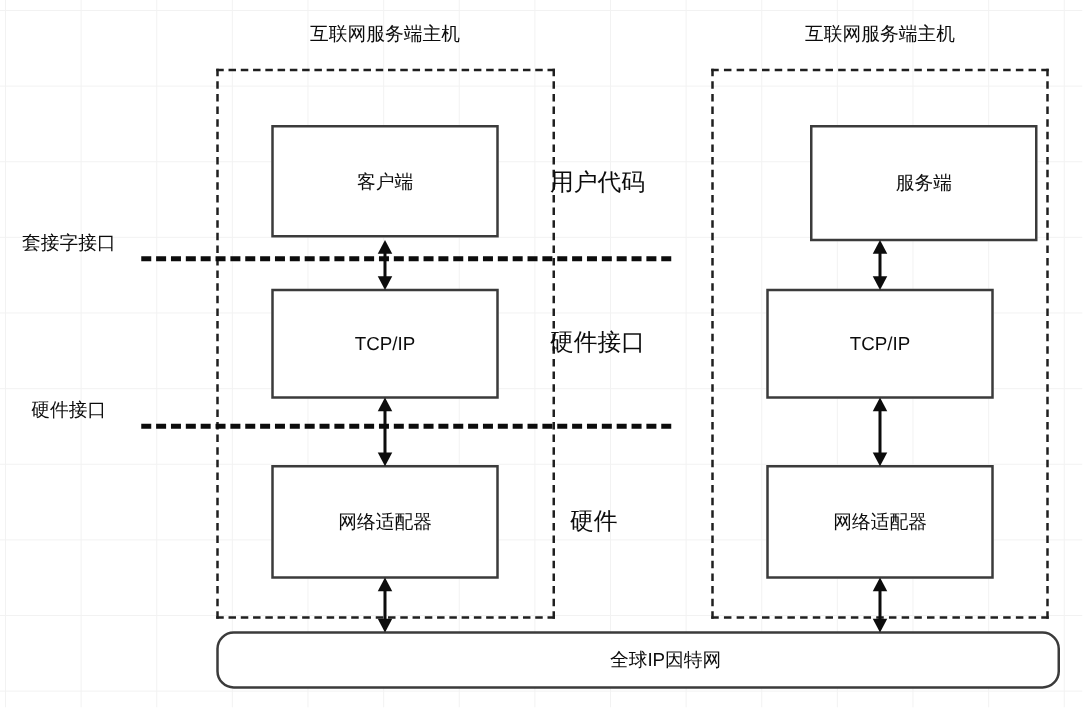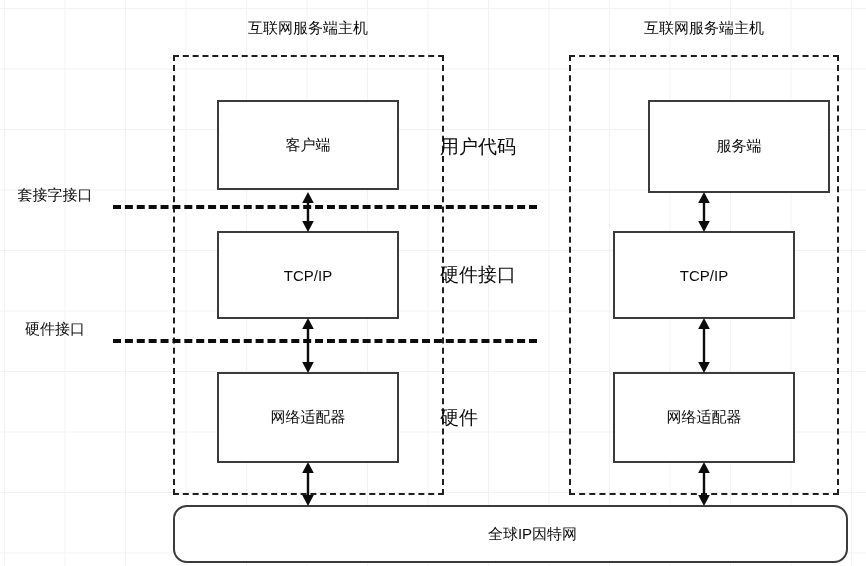--- a/index.html
+++ b/index.html
@@ -117,35 +117,35 @@
   <div class="layer-box" style="left:648px; top:100px; width:182px; height:93px;">服务端</div>
 
   <div class="layer-box" style="left:613px; top:231px; width:182px; height:88px;">TCP/IP</div>
 
   <div class="layer-box" style="left:613px; top:372px; width:182px; height:91px;">网络适配器</div>
 
   <div class="mid-label" style="left:440px; top:137px; width:120px;">用户代码</div>
 
   <div class="mid-label" style="left:440px; top:265px; width:120px;">硬件接口</div>
 
-  <div class="mid-label" style="left:440px; top:408px; width:120px;">硬件</div>
+  <div class="mid-label" style="left:456px; top:408px; width:120px;">硬件</div>
 
   <div class="iface-line" style="left:113px; top:205px; width:424px;"></div>
 
   <div class="iface-line" style="left:113px; top:339px; width:424px;"></div>
 
   <div class="side-label" style="left:0px; top:184px; width:110px;">
     <div>套接字接口</div>
   </div>
 
   <div class="side-label" style="left:0px; top:318px; width:110px;">
     <div>硬件接口</div>
   </div>
 
-  <div class="internet-bar" style="left:173px; top:505px; width:675px; height:58px;padding-left:44px;">全球IP因特网</div>
+  <div class="internet-bar" style="left:173px; top:505px; width:675px; height:46px;padding-left:44px;">全球IP因特网</div>
 
   <div class="arrow" style="left:296px; top:192px;">
     <svg width="24" height="40" viewBox="0 0 24 40">
       <line x1="12" y1="6" x2="12" y2="34" stroke="#0c0c0c" stroke-width="2.4"></line>
       <polygon points="12,0 6.2,11 17.8,11" fill="#0c0c0c"></polygon>
       <polygon points="12,40 6.2,29 17.8,29" fill="#0c0c0c"></polygon>
     </svg>
   </div>
 
   <div class="arrow" style="left:296px; top:318px;">

